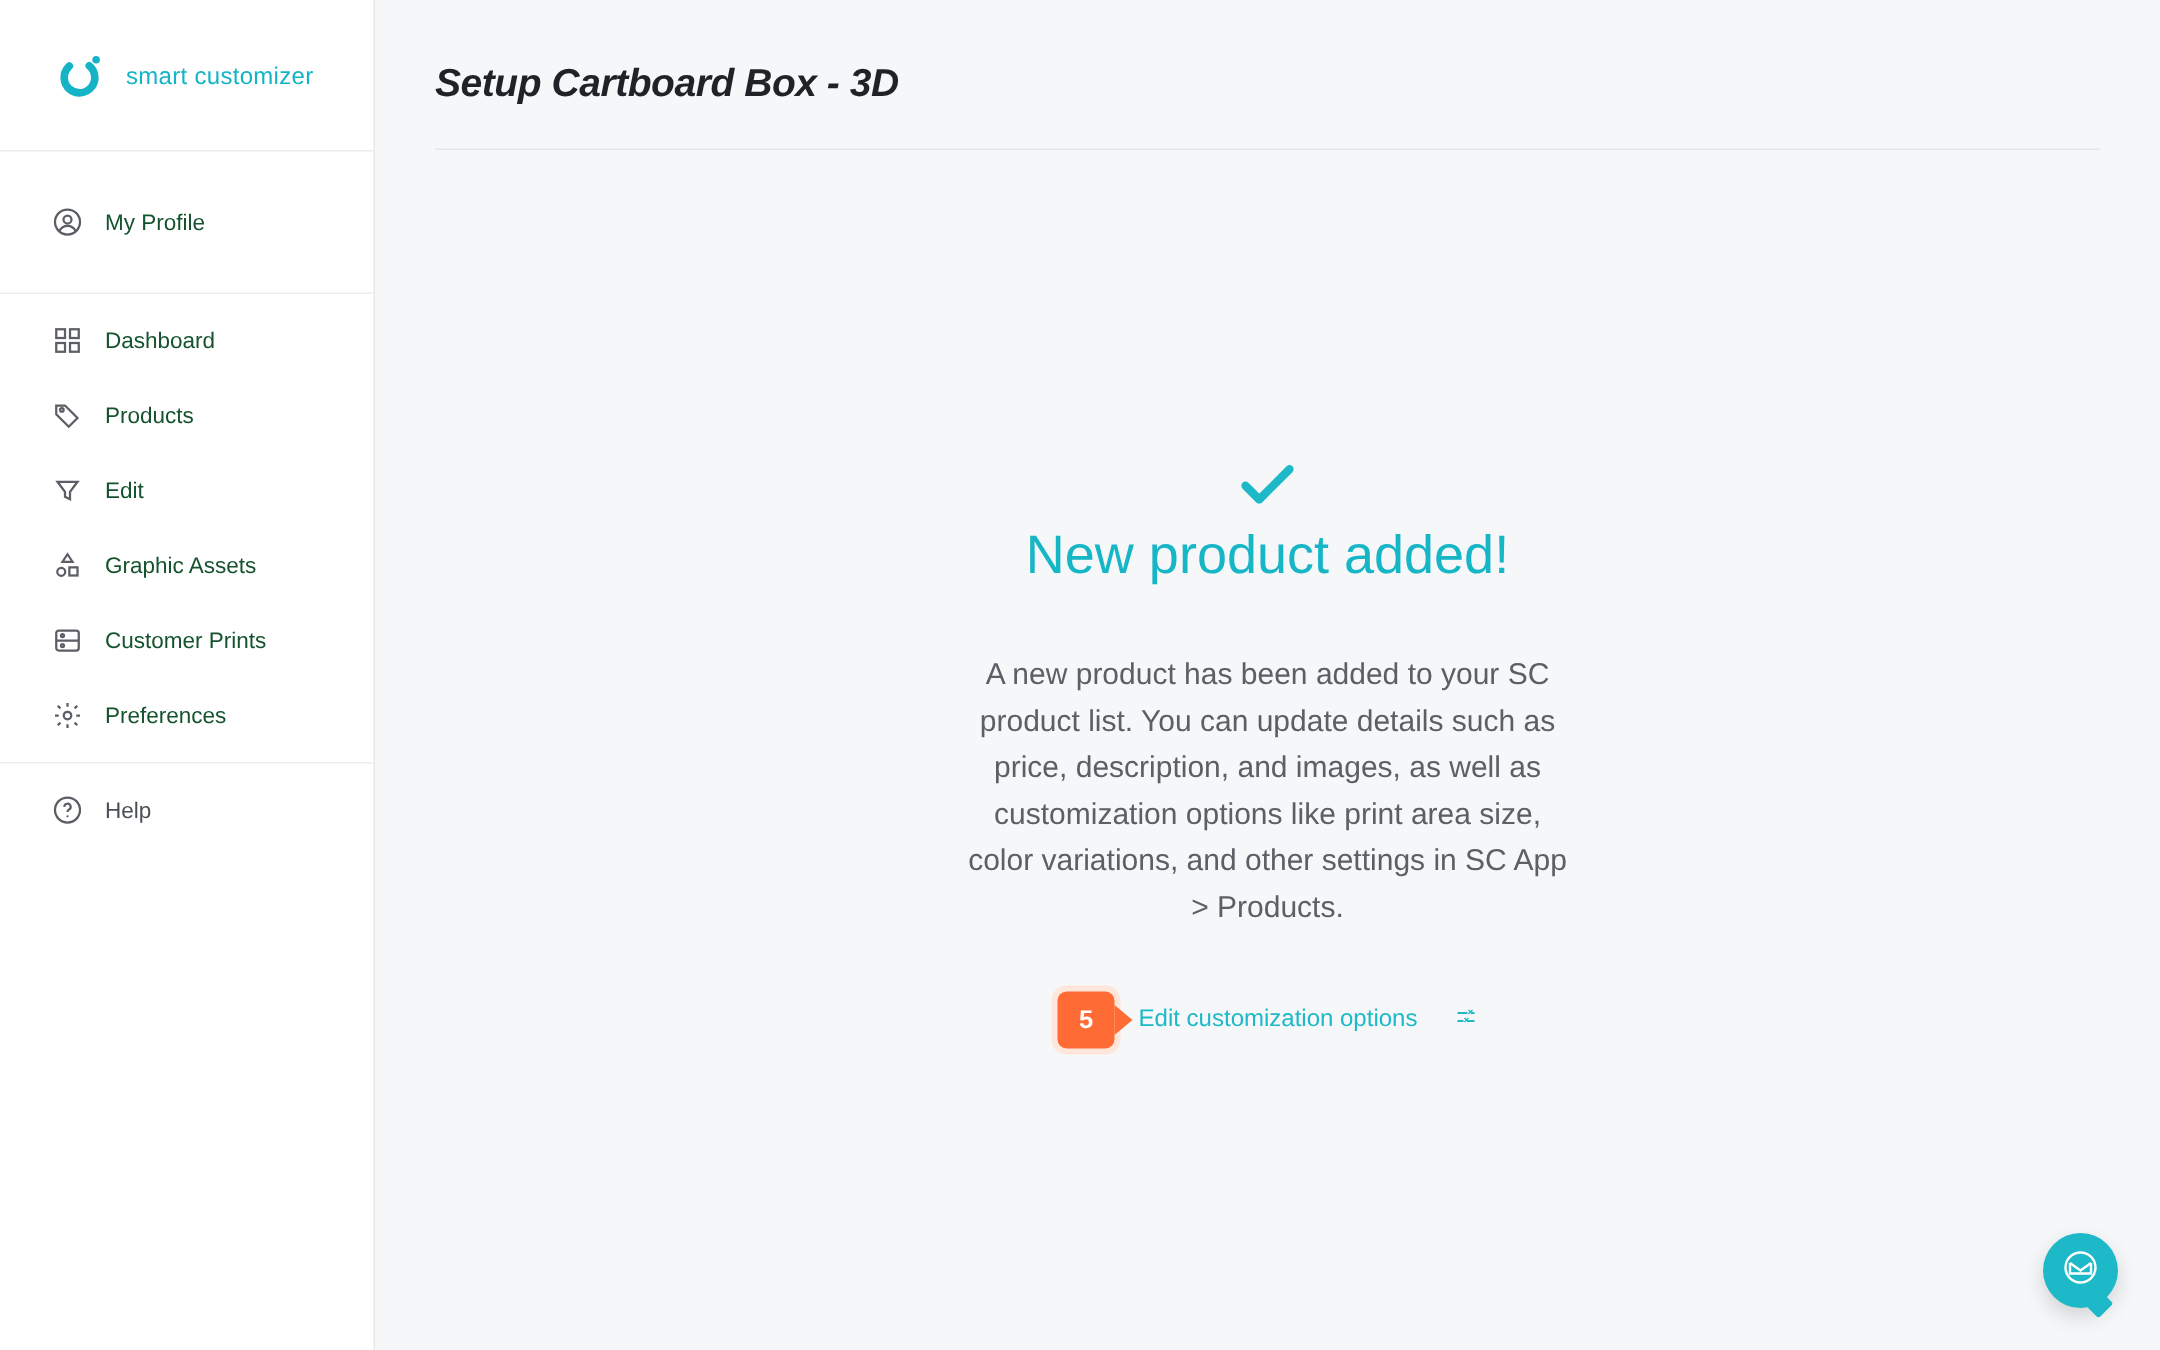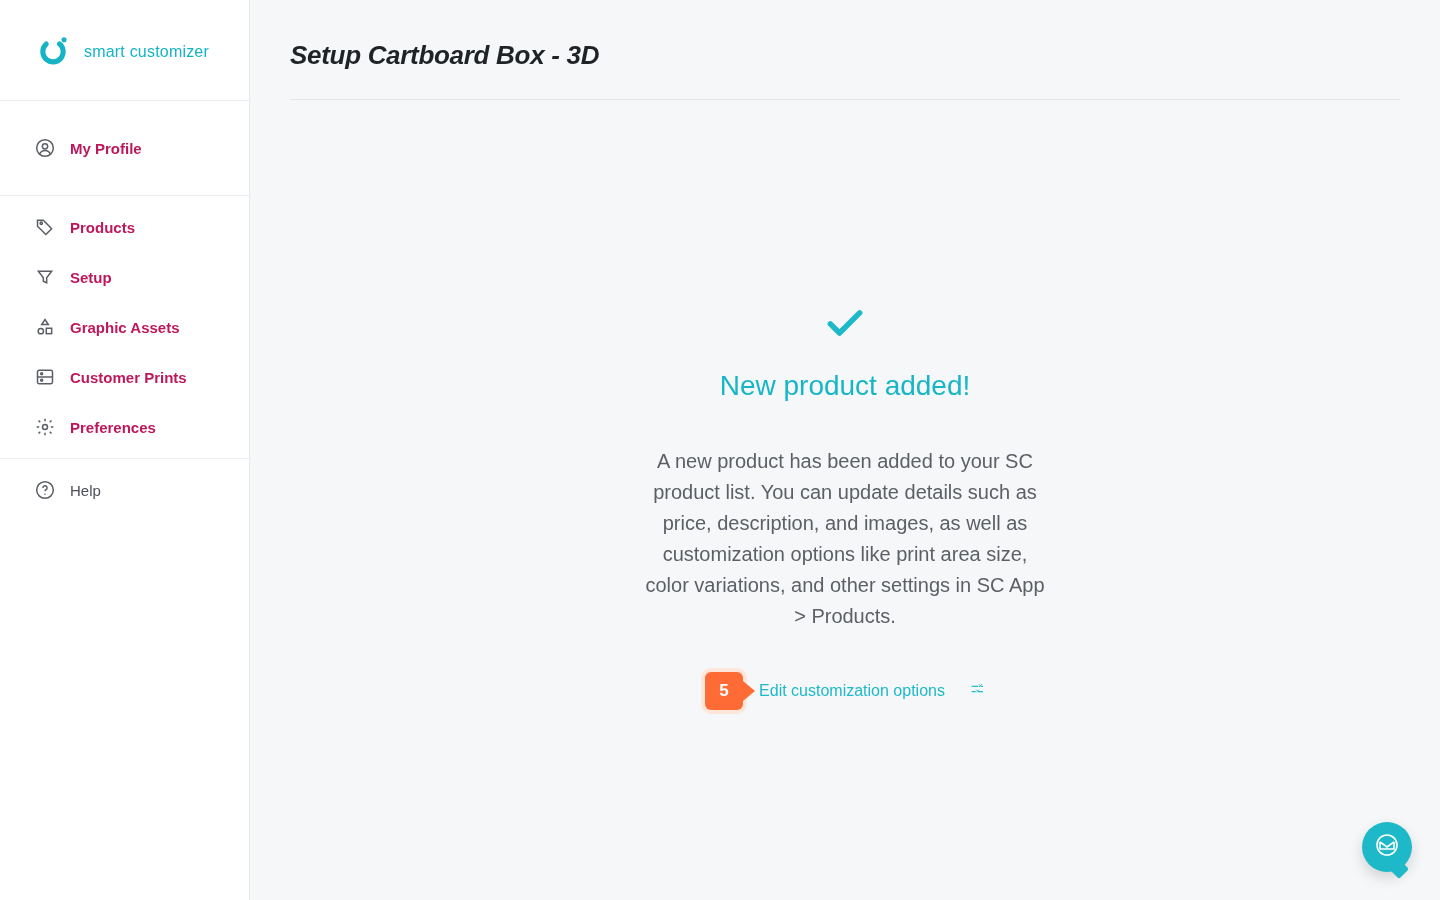--- a/index.html
+++ b/index.html
@@ -15,21 +15,21 @@
     display: flex; align-items: center; gap: 14px;
     padding: 32px 24px 28px 36px; height: 100px;
   }
   .logo-text { color: #14b4c6; font-size: 16px; font-weight: 500; letter-spacing: .2px; }
 
   .sidebar hr { border: none; border-top: 1px solid #ececee; margin: 0; }
 
   .nav-item {
     display: flex; align-items: center; gap: 14px;
     padding: 14px 24px 14px 34px;
-    font-size: 15px; font-weight: 700; color: #be185d;
+    font-size: 15px; font-weight: 400; color: #14532d;
     cursor: pointer;
   }
   .nav-item.help { font-weight: 400; color: #4c4f55; }
   .nav-item .icon { width: 22px; height: 22px; display: inline-flex; align-items: center; justify-content: center; }
   .nav-item svg { width: 20px; height: 20px; stroke: #5b5e64; fill: none; stroke-width: 1.8; }
 
   .section-gap { padding-top: 6px; }
   .my-profile-block { padding: 22px 0; }
 
   .main {
@@ -38,21 +38,21 @@
   }
   .page-title { font-size: 26px; font-weight: 700; color: #1f2327; letter-spacing: -0.3px; font-style: italic; }
   .rule { border: none; border-top: 1px solid #e3e5e8; margin-top: 28px; }
 
   .center-panel {
     margin-top: 200px;
     display: flex; flex-direction: column; align-items: center;
     text-align: center;
   }
   .check-icon svg { width: 44px; height: 44px; stroke: #1db9c9; stroke-width: 3; fill: none; stroke-linecap: round; stroke-linejoin: round; }
-  .success-title { margin-top: 22px; font-size: 28px; font-weight: 400; color: #17b6c7; }
+  .success-title { font-size: 36px; font-weight: 400; color: #17b6c7; }
   .success-body  { margin-top: 44px; max-width: 410px; font-size: 20px; line-height: 1.55; color: #5c6066; }
 
   .cta-row { margin-top: 40px; display: flex; align-items: center; gap: 16px; }
   .step-badge {
     position: relative; width: 38px; height: 38px; background: #ff6b35;
     border-radius: 6px; color: #fff; font-weight: 700; font-size: 17px;
     display: flex; align-items: center; justify-content: center;
     box-shadow: 0 0 0 4px #ffe6db;
   }
   .step-badge::after {
@@ -107,39 +107,50 @@
             <path d="M5.5 19.2c1.4-2.8 4-4.2 6.5-4.2s5.1 1.4 6.5 4.2"></path>
           </svg>
       </span>
       <span>My Profile</span>
     </div>
   </div>
 
   <hr>
 
   <div class="section-gap">
+    <div class="nav-item">
+      <span class="icon">
+        <svg viewBox="0 0 24 24">
+            <rect x="3" y="3" width="7" height="7"></rect>
+            <rect x="14" y="3" width="7" height="7"></rect>
+            <rect x="3" y="14" width="7" height="7"></rect>
+            <rect x="14" y="14" width="7" height="7"></rect>
+          </svg>
+      </span>
+      <span>Dashboard</span>
+    </div>
 
     <div class="nav-item">
       <span class="icon">
         <svg viewBox="0 0 24 24">
             <path d="M3 11V4h7l10 10-7 7L3 11Z"></path>
             <circle cx="7.5" cy="7.5" r="1.4"></circle>
           </svg>
       </span>
       <span>Products</span>
     </div>
 
 
     <div class="nav-item">
       <span class="icon">
         <svg viewBox="0 0 24 24">
             <path d="M4 5h16l-6 8v6l-4-2v-4L4 5Z"></path>
           </svg>
       </span>
-      <span>Setup</span>
+      <span>Edit</span>
     </div>
 
     <div class="nav-item">
       <span class="icon">
         <svg viewBox="0 0 24 24">
             <path d="M12 3l4 6H8l4-6Z"></path>
             <circle cx="7" cy="17" r="3.2"></circle>
             <rect x="13.5" y="13.5" width="6.5" height="6.5"></rect>
           </svg>
       </span>

